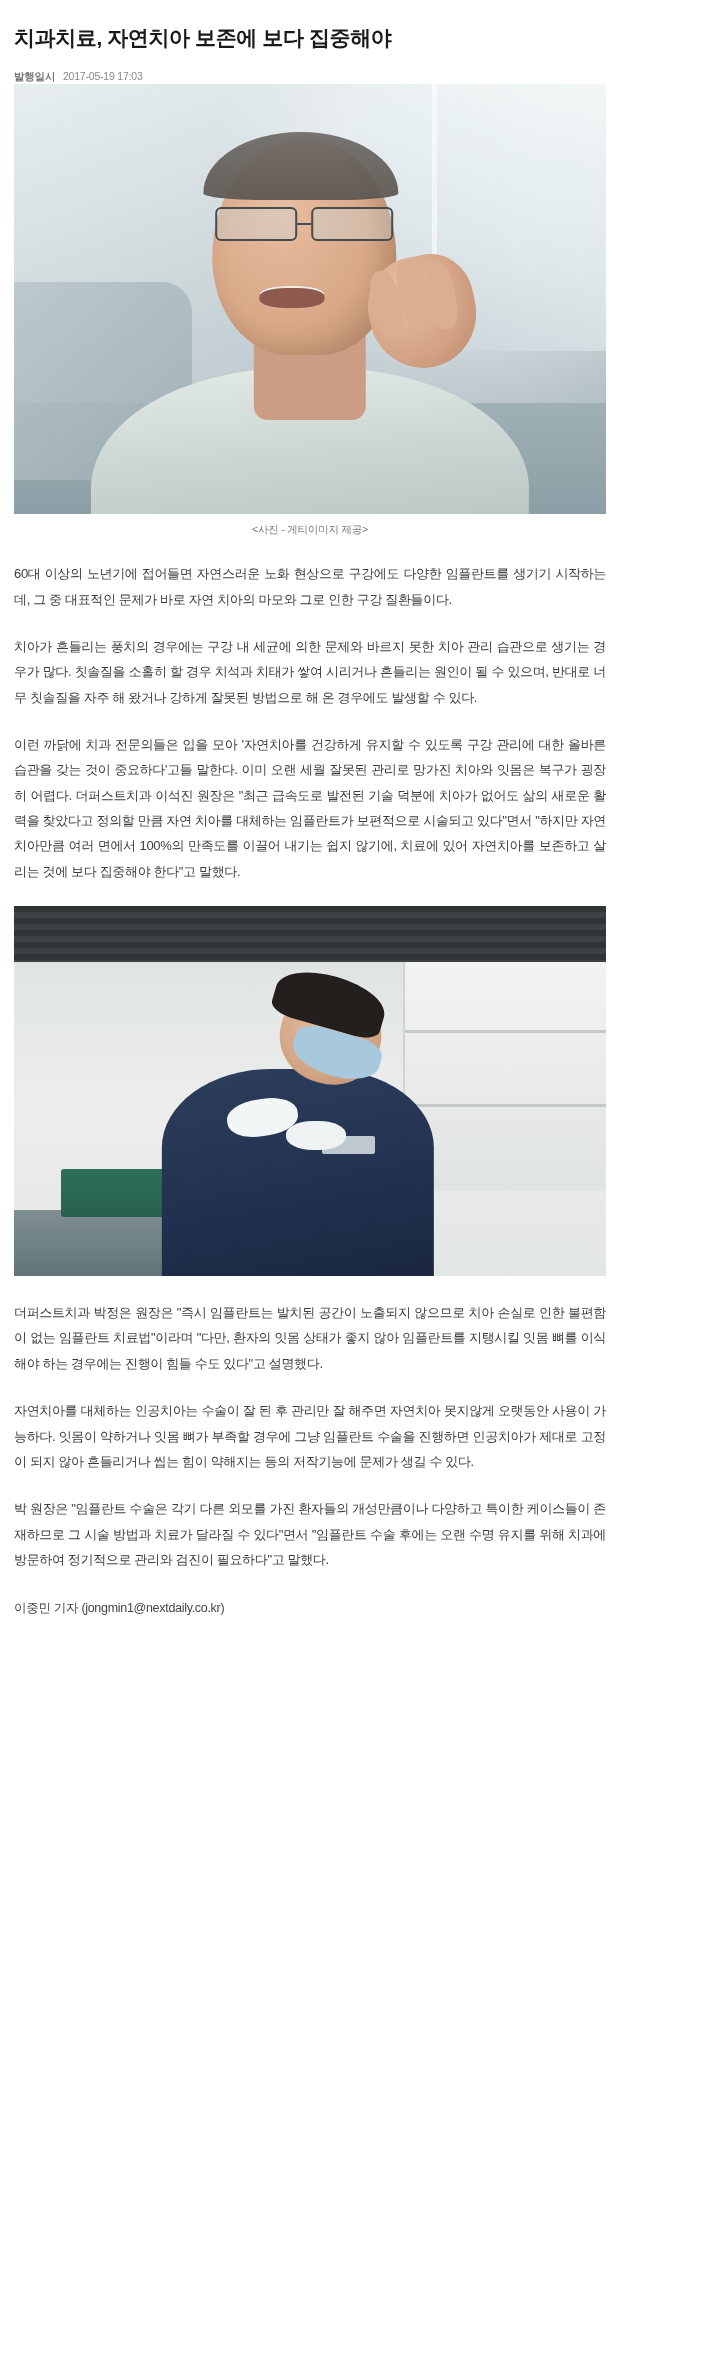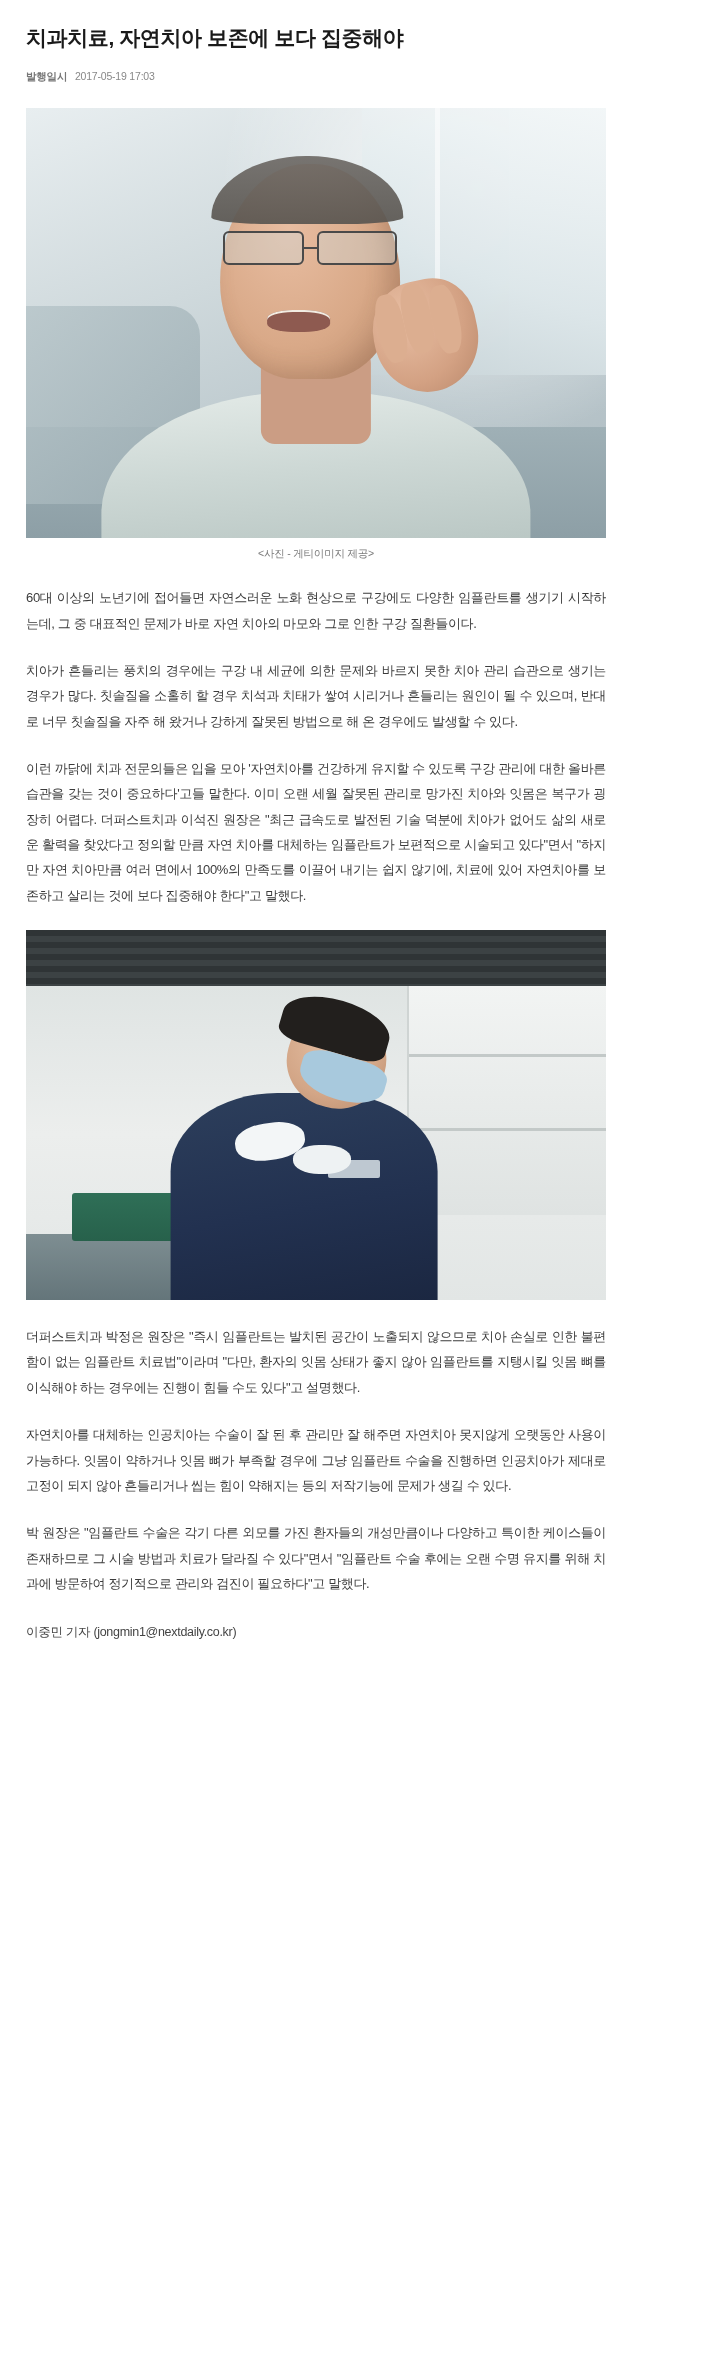--- a/index.html
+++ b/index.html
@@ -8,21 +8,21 @@
     background: #ffffff;
   }
   body {
     width: 728px;
     font-family: "Liberation Sans", sans-serif;
     color: #333333;
   }
   .page {
     width: 636px;
     box-sizing: border-box;
-    padding: 18px 30px 26px 26px;
+    padding: 18px 30px 26px 14px;
   }
   .article-title {
     font-size: 21px;
     font-weight: bold;
     color: #1a1a1a;
     line-height: 1.35;
     margin: 6px 0 0 0;
     letter-spacing: -0.4px;
   }
   .meta-row {
@@ -31,21 +31,21 @@
     font-size: 10.5px;
     color: #888888;
     letter-spacing: -0.2px;
   }
   .meta-label {
     font-weight: bold;
     color: #777777;
     margin-right: 5px;
   }
   .figure {
-    margin: 24px 0 0 0;
+    margin: 0 0 0 0;
     text-align: center;
   }
   .photo {
     width: 100%;
     height: 430px;
     position: relative;
     overflow: hidden;
     background: #cfd6d8;
   }
   

